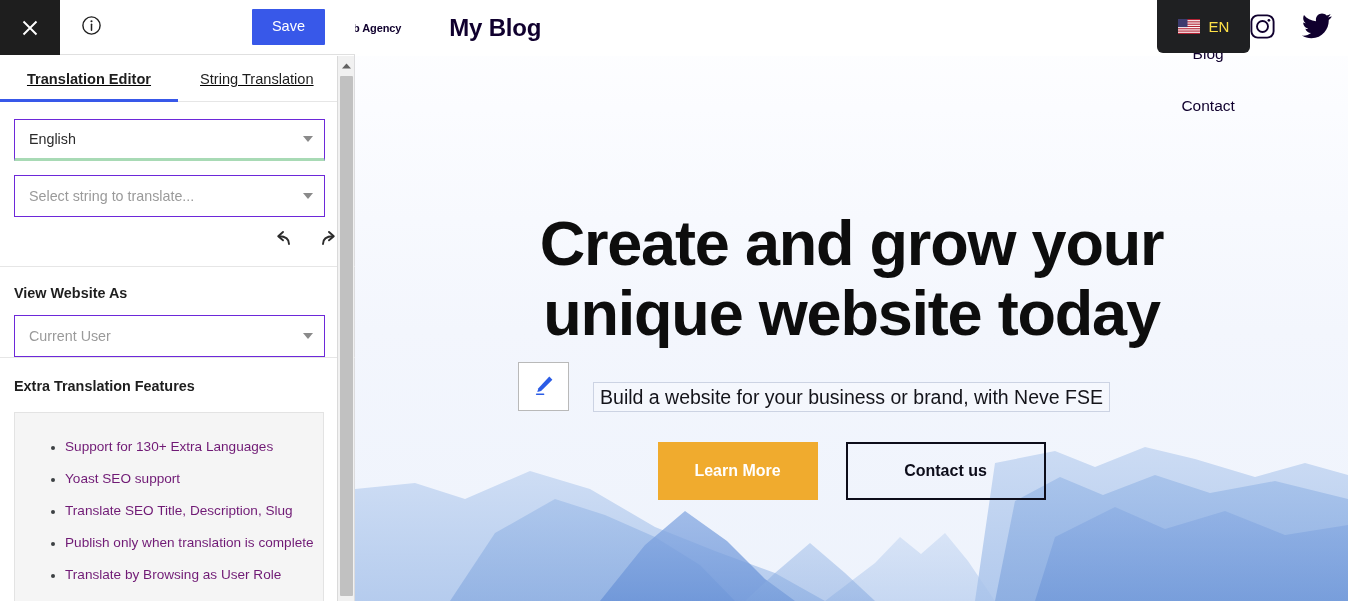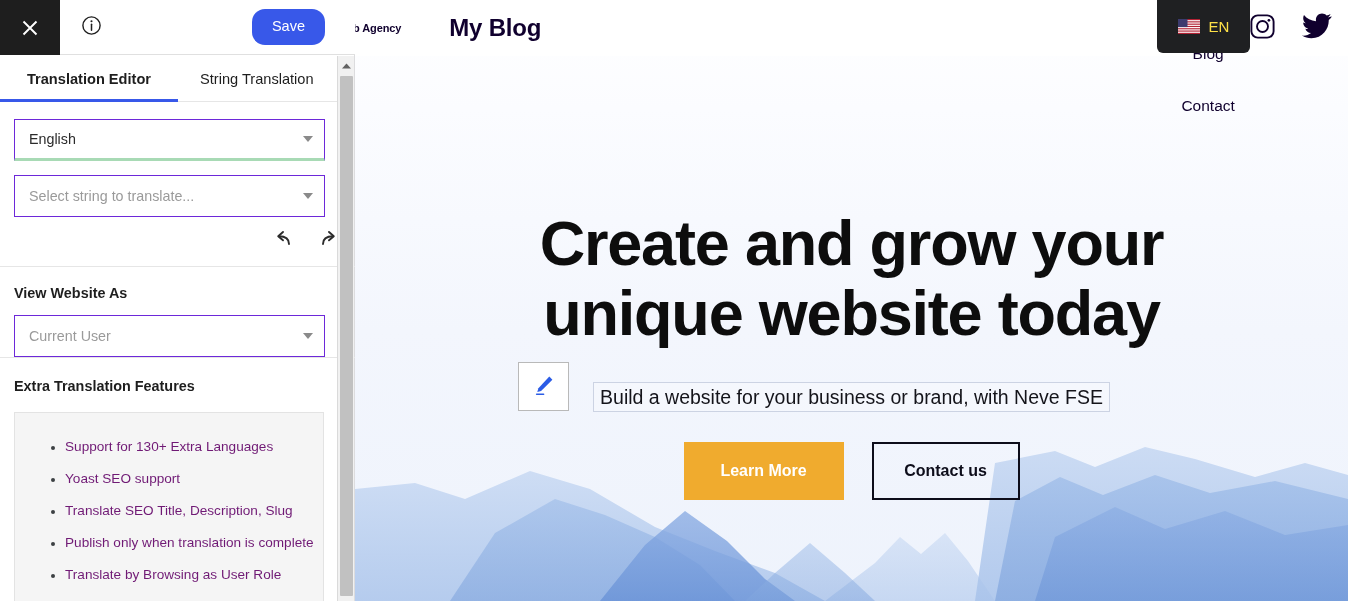--- a/index.html
+++ b/index.html
@@ -38,34 +38,35 @@
     display: flex; align-items: center; justify-content: center;
     cursor: pointer; flex: 0 0 62px;
   }
   .sb-topbar-spacer { flex: 1 1 auto; }
   .save-btn {
     align-self: center;
     margin-right: 30px;
     background: #3858e9;
     color: #ffffff;
     border: none;
-    border-radius: 13px;
+    border-radius: 1px;
     font-size: 14.5px;
     font-family: "Liberation Sans", sans-serif;
     padding: 9px 20px;
     cursor: pointer;
     line-height: 1.2;
   }
 
   
   .tabs {
     display: flex;
     height: 47px;
     border-bottom: 1px solid #e6e6e6;
     background: #fff;
+    text-decoration: underline;
   }
   .tab {
     flex: 0 0 178px;
     display: flex; align-items: center; justify-content: center;
     font-size: 14.6px;
     color: #1e1e1e;
     font-weight: bold;
     cursor: pointer;
     position: relative;
     height: 47px;
@@ -265,21 +266,21 @@
   .btn-primary {
     width: 160px; height: 58px;
     background: #f0ab2e;
     color: #ffffff;
     border: none;
     font-size: 16px; font-weight: bold;
     font-family: "Liberation Sans", sans-serif;
     cursor: pointer;
   }
   .btn-outline {
-    width: 148px; height: 58px;
+    width: 200px; height: 58px;
     background: transparent;
     color: #0d0d1a;
     border: 2.5px solid #0d0d1a;
     font-size: 16px; font-weight: bold;
     font-family: "Liberation Sans", sans-serif;
     cursor: pointer;
   }
 
   .mountains {
     position: absolute;

